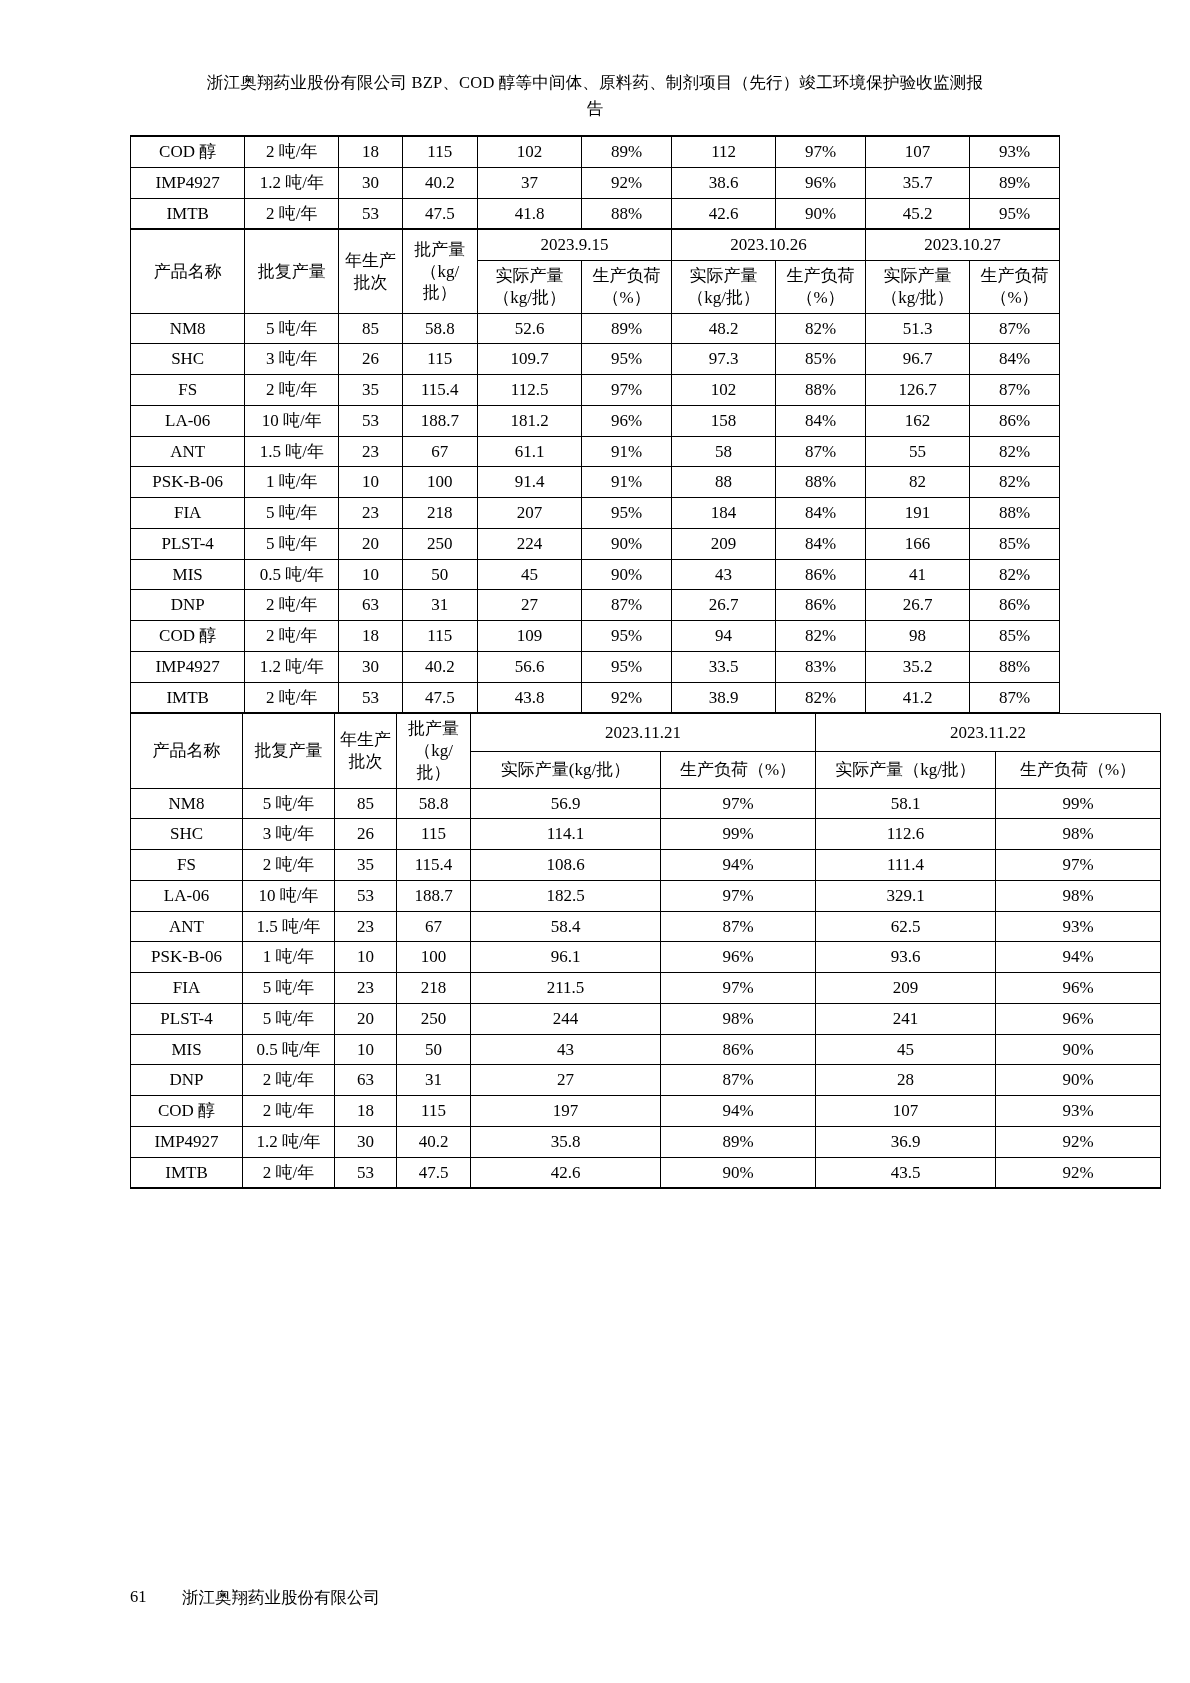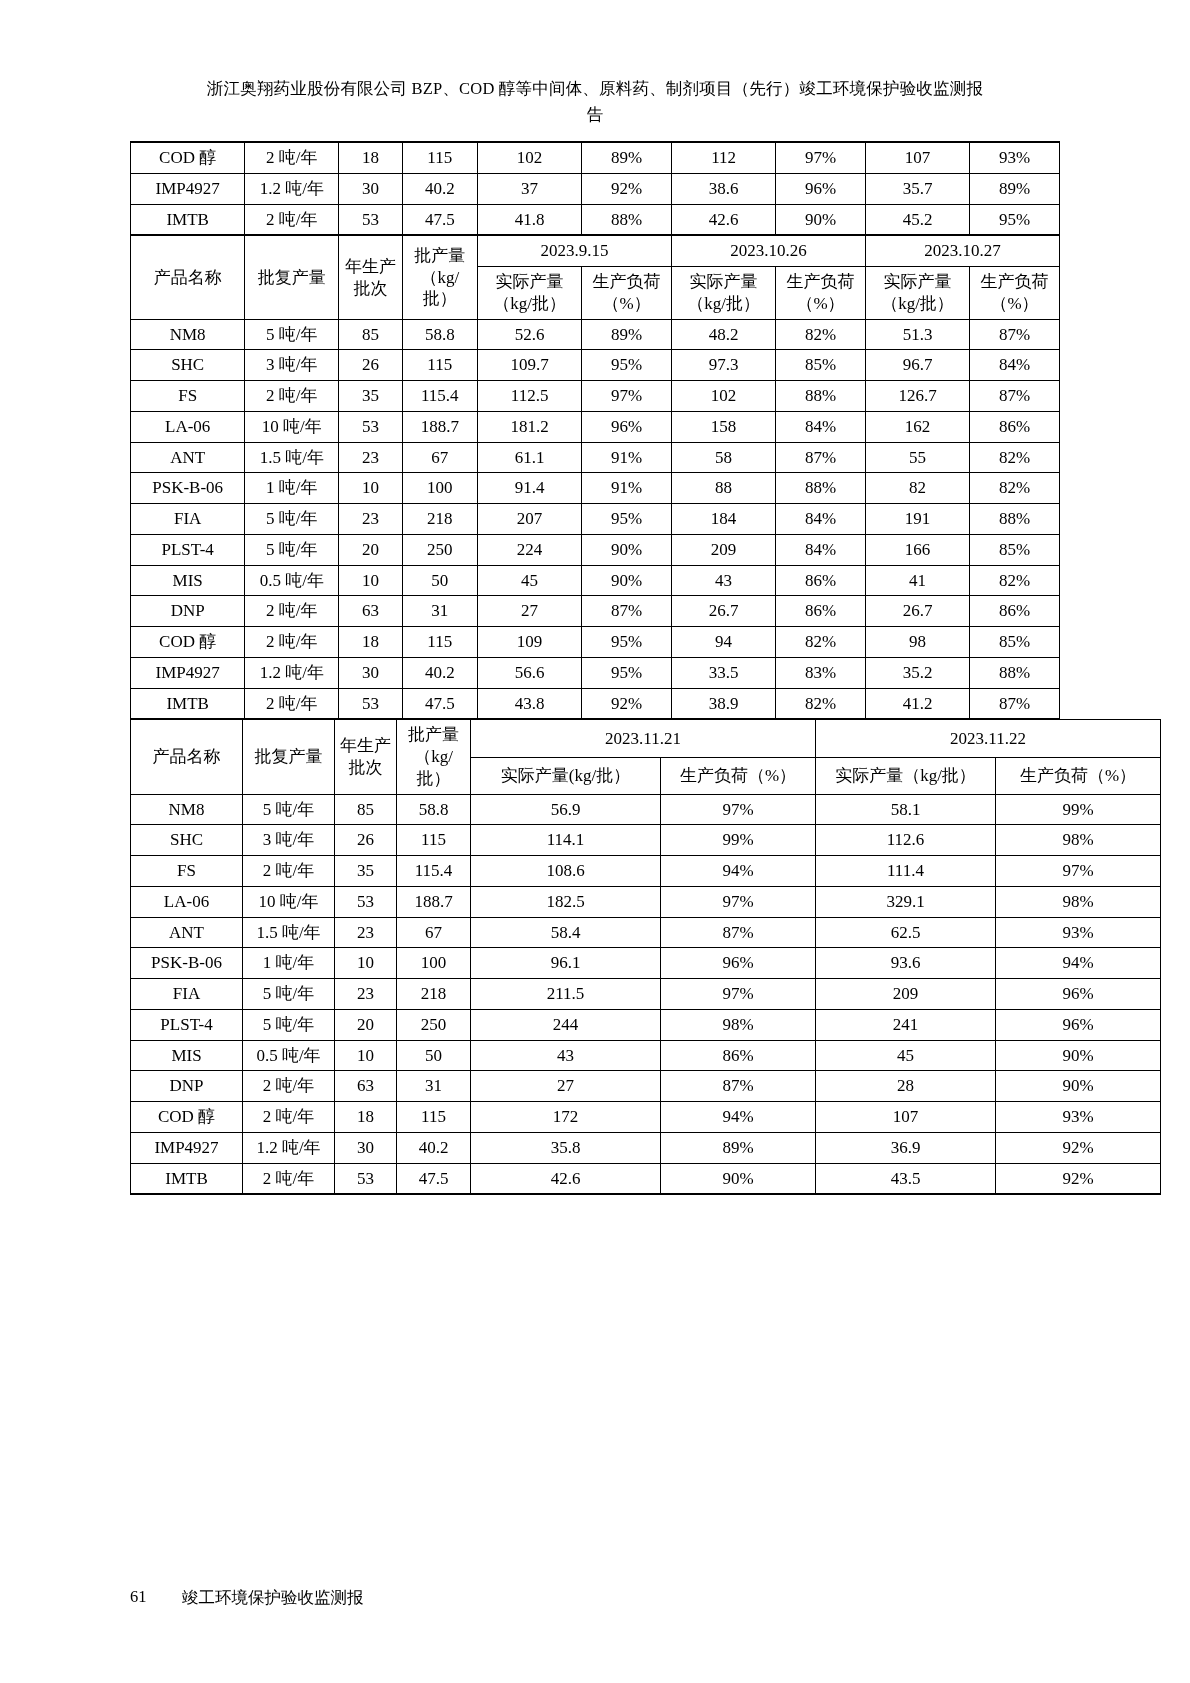--- a/index.html
+++ b/index.html
@@ -19,21 +19,21 @@
     height: 1683px;
     box-sizing: border-box;
     padding: 70px 130px 0 130px;
     position: relative;
   }
   .header {
     font-family: "Liberation Serif", serif;
     font-size: 16.5px;
     line-height: 1.55;
     text-align: center;
-    margin: 6px auto 14px auto;
+    margin: 0 auto 14px auto;
     width: 930px;
     letter-spacing: 0.2px;
   }
   table.doc {
     border-collapse: collapse;
     width: 930px;
     margin: 0 auto;
     table-layout: fixed;
   }
   table.doc td {
@@ -483,21 +483,21 @@
           <td>27</td>
           <td>87%</td>
           <td>28</td>
           <td>90%</td>
         </tr>
         <tr>
           <td>COD 醇</td>
           <td>2 吨/年</td>
           <td>18</td>
           <td>115</td>
-          <td>172</td>
+          <td>197</td>
           <td>94%</td>
           <td>107</td>
           <td>93%</td>
         </tr>
         <tr>
           <td>IMP4927</td>
           <td>1.2 吨/年</td>
           <td>30</td>
           <td>40.2</td>
           <td>35.8</td>
@@ -513,18 +513,18 @@
           <td>42.6</td>
           <td>90%</td>
           <td>43.5</td>
           <td>92%</td>
         </tr>
       </tbody>
   </table>
 
   <div class="footer">
     <div class="footer-inner">
-      <span class="footer-left">竣工环境保护验收监测报</span>
+      <span class="footer-left">浙江奥翔药业股份有限公司</span>
       <span class="footer-page">61</span>
     </div>
   </div>
 
 </div>
 
 </body></html>

